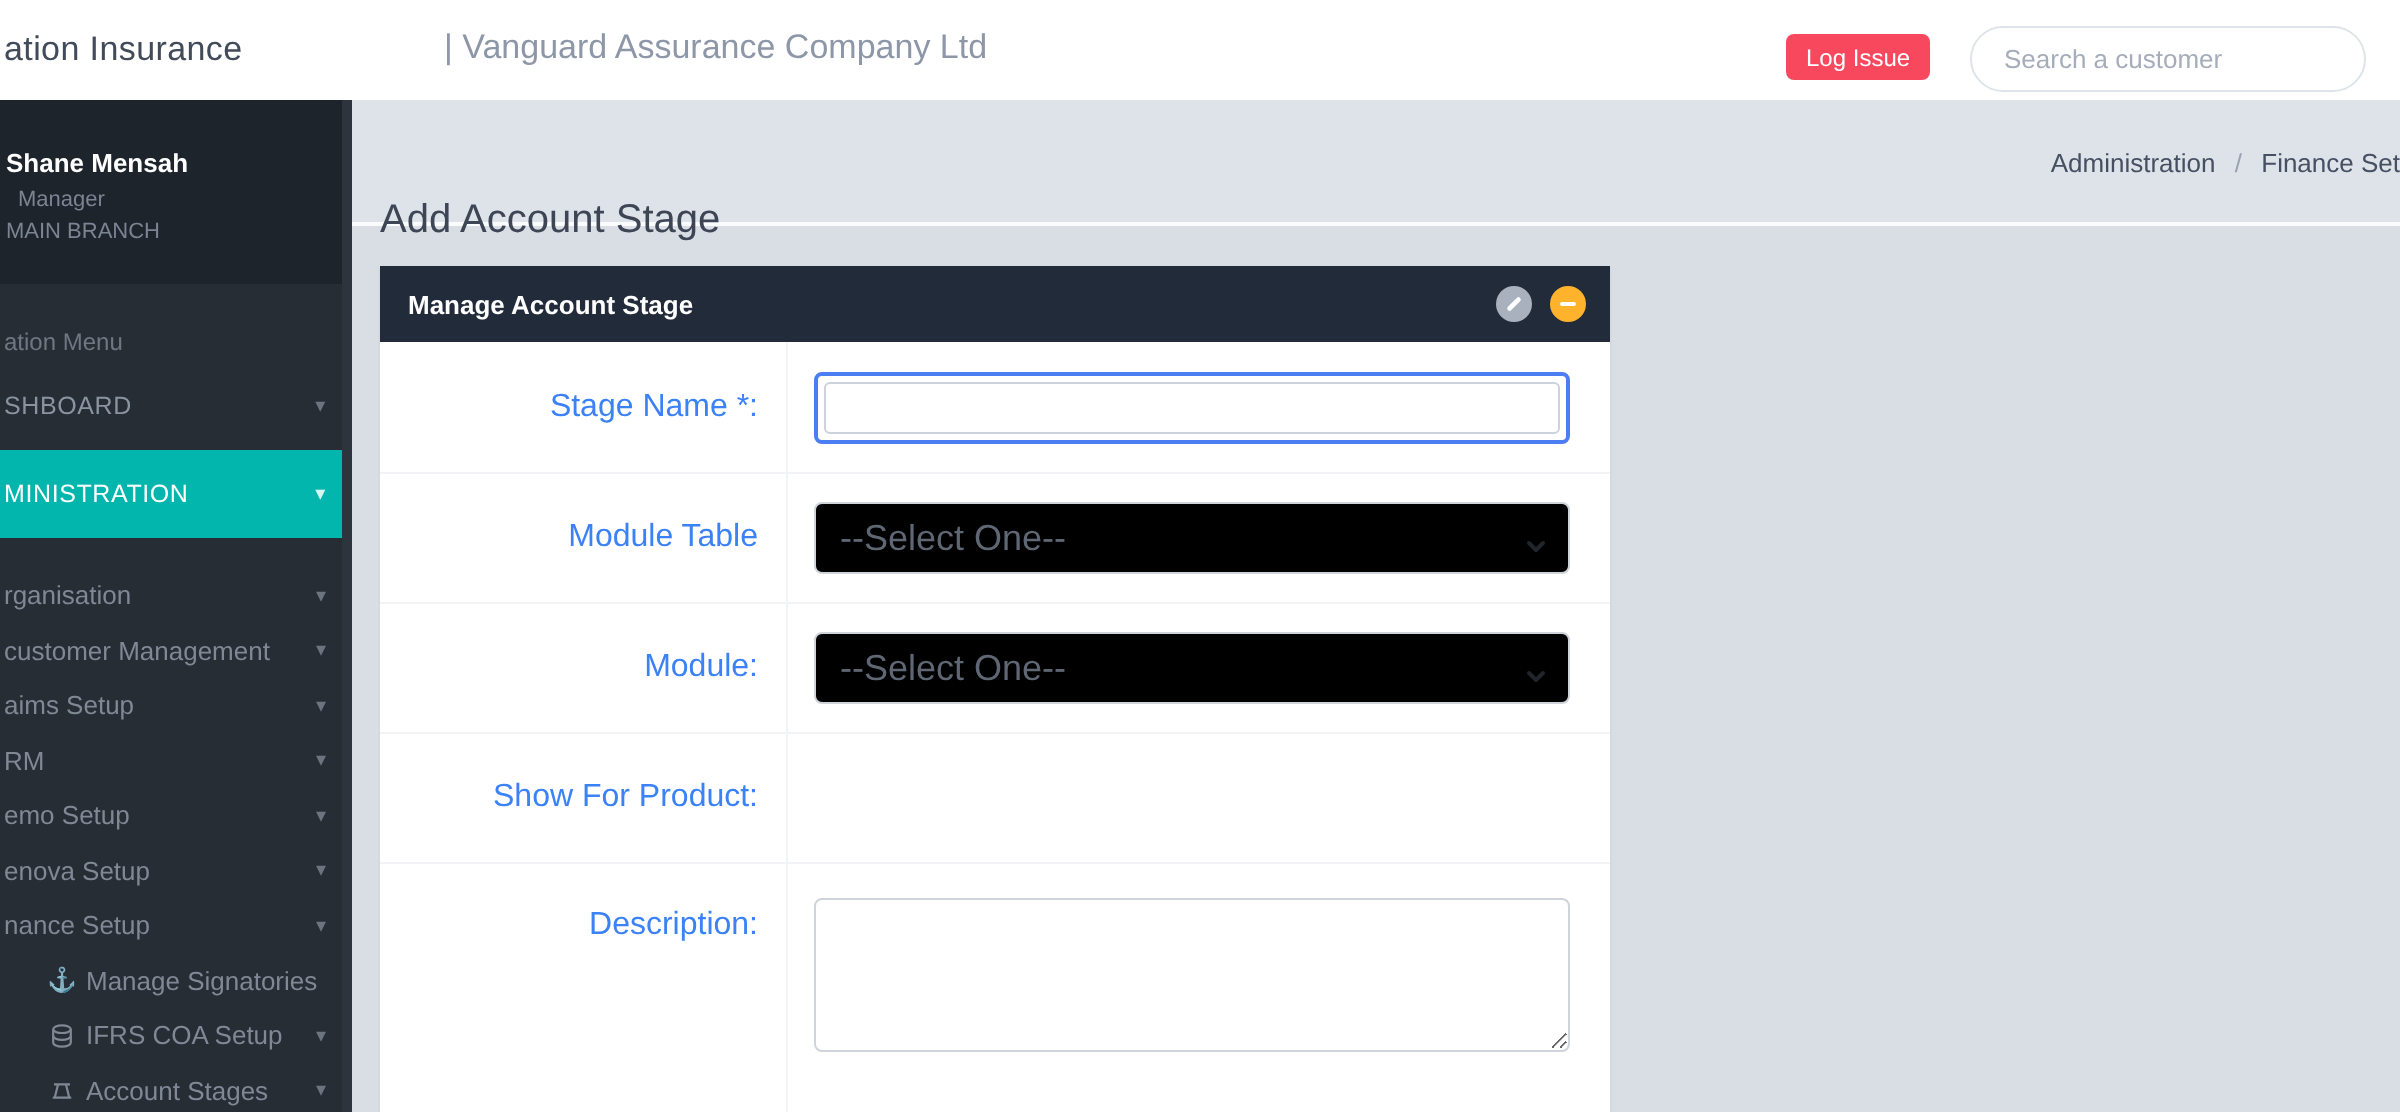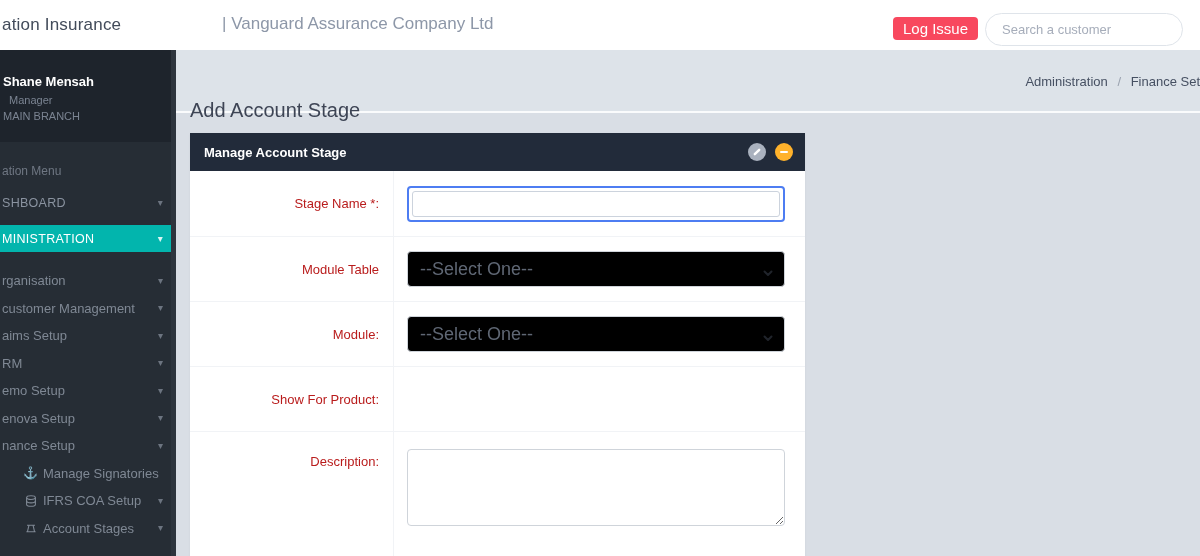--- a/index.html
+++ b/index.html
@@ -5,36 +5,36 @@
   * { margin:0; padding:0; box-sizing:border-box; }
   html,body { background:#d9dee5; }
   body { font-family:"Liberation Sans", sans-serif; }
   .page { position:relative; width:1200px; height:556px; overflow:hidden; background:#d9dee5; }
 
   
   .topbar { position:absolute; top:0; left:0; width:1200px; height:50px; background:#ffffff; z-index:5; }
   .logo { position:absolute; left:2px; top:15px; font-size:17px; font-weight:500; color:#424b5a; letter-spacing:.2px; cursor:pointer; }
   .company { position:absolute; left:222px; top:14px; font-size:17px; font-weight:400; color:#8d97a8; }
   .log-issue { position:absolute; left:893px; top:17px; height:23px; padding:0 10px; background:#f8485e; color:#fff;
-               font-size:15px; font-family:"Liberation Sans",sans-serif; border:none; border-radius:4px; cursor:pointer; }
+               font-size:12px; font-family:"Liberation Sans",sans-serif; border:none; border-radius:4px; cursor:pointer; }
   .search { position:absolute; left:985px; top:13px; width:198px; height:33px; border:1px solid #dfe4ea; border-radius:17px;
             padding:0 16px; font-size:13px; font-family:"Liberation Sans",sans-serif; color:#4a515e; outline:none; }
   .search::placeholder { color:#a6adba; }
 
   
   .sidebar { position:absolute; left:0; top:50px; width:176px; height:506px; background:#262d35; z-index:4; }
   .sidebar-scroll { position:absolute; right:0; top:0; width:5px; height:100%; background:#2d343d; }
   .user-block { background:#1e242c; padding:24px 10px 20px 3px; }
   .user-name { color:#ffffff; font-size:13px; font-weight:700; }
   .user-role { color:#7b8492; font-size:11px; margin-top:5px; padding-left:6px; }
   .user-branch { color:#7b8492; font-size:11px; margin-top:4px; }
   .nav-label { color:#6f7783; font-size:12px; padding:22px 0 6px 2px; }
   .nav-item { position:relative; height:37px; display:flex; align-items:center; padding-left:2px;
               color:#8a93a0; font-size:12.5px; font-weight:400; letter-spacing:.3px; cursor:pointer; }
-  .nav-item.active { background:#02b5ad; color:#ffffff; height:27px; margin-top:4px;text-align:right; }
+  .nav-item.active { background:#02b5ad; color:#ffffff; height:44px; margin-top:4px;text-align:right; }
   .caret { position:absolute; right:13px; top:50%; transform:translateY(-52%); font-size:10px; color:#6c7480; }
   .nav-item.active .caret { color:#d9f5f3; }
   .sub-item { position:relative; height:27.5px; display:flex; align-items:center; padding-left:2px;
               color:#7f8894; font-size:13px; cursor:pointer; }
   .leaf-item { position:relative; height:27.5px; display:flex; align-items:center; gap:5px; padding-left:24px;
                color:#7f8894; font-size:13px; cursor:pointer; }
   .leaf-icon { display:inline-flex; width:14px; justify-content:center; color:#7f8894; font-size:12px; }
   .leaf-icon svg { stroke:#7f8894; fill:none; stroke-width:1.1; }
   .submenu { margin-top:15px; }
 
@@ -54,21 +54,21 @@
                 justify-content:center; cursor:pointer; margin-left:9px; padding:0; }
   .circle-btn.gray { background:#a9b1be; }
   .circle-btn.orange { background:#ffb22b; }
   .minus-bar { width:8px; height:2px; background:#ffffff; border-radius:1px; display:block; }
 
   .panel-body { background:#ffffff; }
   .form-row { display:flex; border-bottom:1px solid #f1f3f6; min-height:65px; }
   .form-row.first { min-height:66px; }
   .form-row.tall { min-height:150px; border-bottom:none; }
   .row-label { flex:0 0 204px; display:flex; align-items:center; justify-content:flex-end; padding-right:14px;
-               border-right:1px solid #f1f3f6; color:#b91c1c; font-size:13px; }
+               border-right:1px solid #f1f3f6; color:#3b82f6; font-size:16px; }
   .form-row.tall .row-label { align-items:flex-start; padding-top:22px; }
   .row-field { flex:1; display:flex; align-items:center; padding:14px 20px 14px 13px; }
   .form-row.tall .row-field { align-items:flex-start; padding-top:17px; }
 
   .focus-ring { width:100%; border:2px solid #4d7df2; border-radius:4px; padding:3px; background:#fff; }
   .text-input { width:100%; height:26px; border:1px solid #ccd3dd; border-radius:3px; outline:none;
                 font-family:"Liberation Sans",sans-serif; font-size:13px; padding:0 8px; color:#3e4555; }
 
   .select { position:relative; width:100%; height:36px; border:1px solid #cfd4da; border-radius:4px; background:#000000;
             display:flex; align-items:center; padding:0 30px 0 12px; color:#5f6774; font-size:18px; cursor:pointer; }

